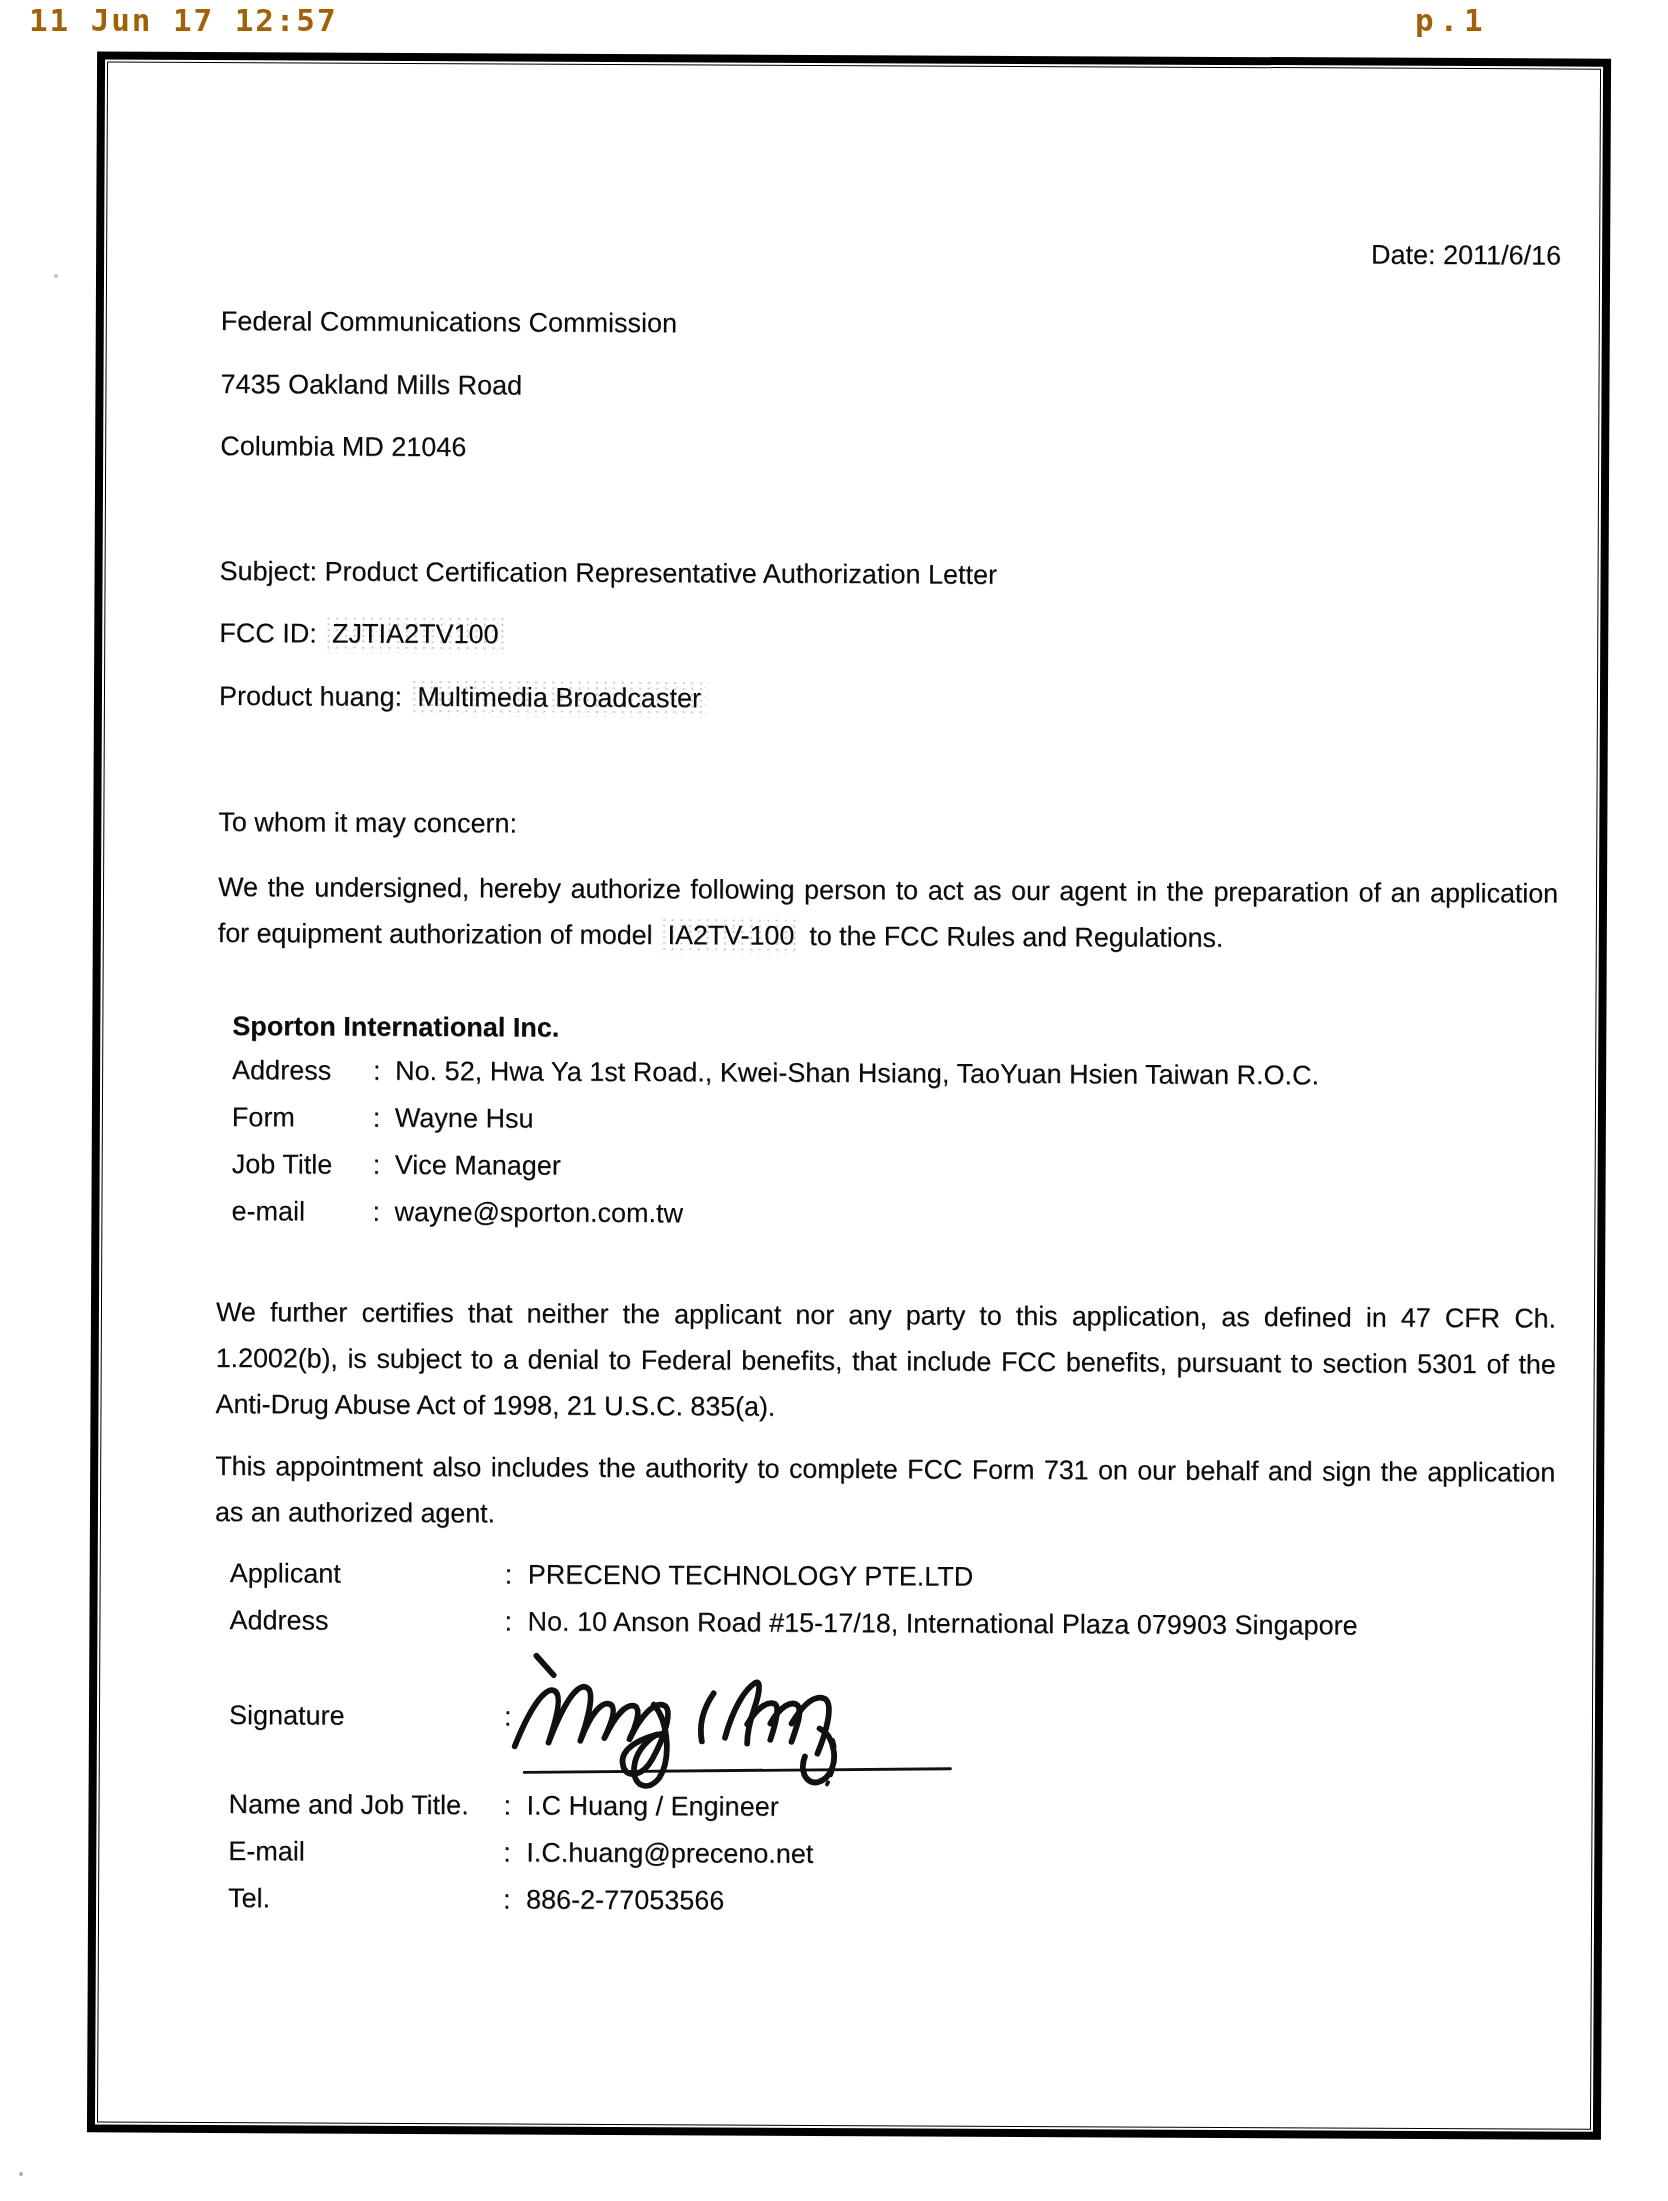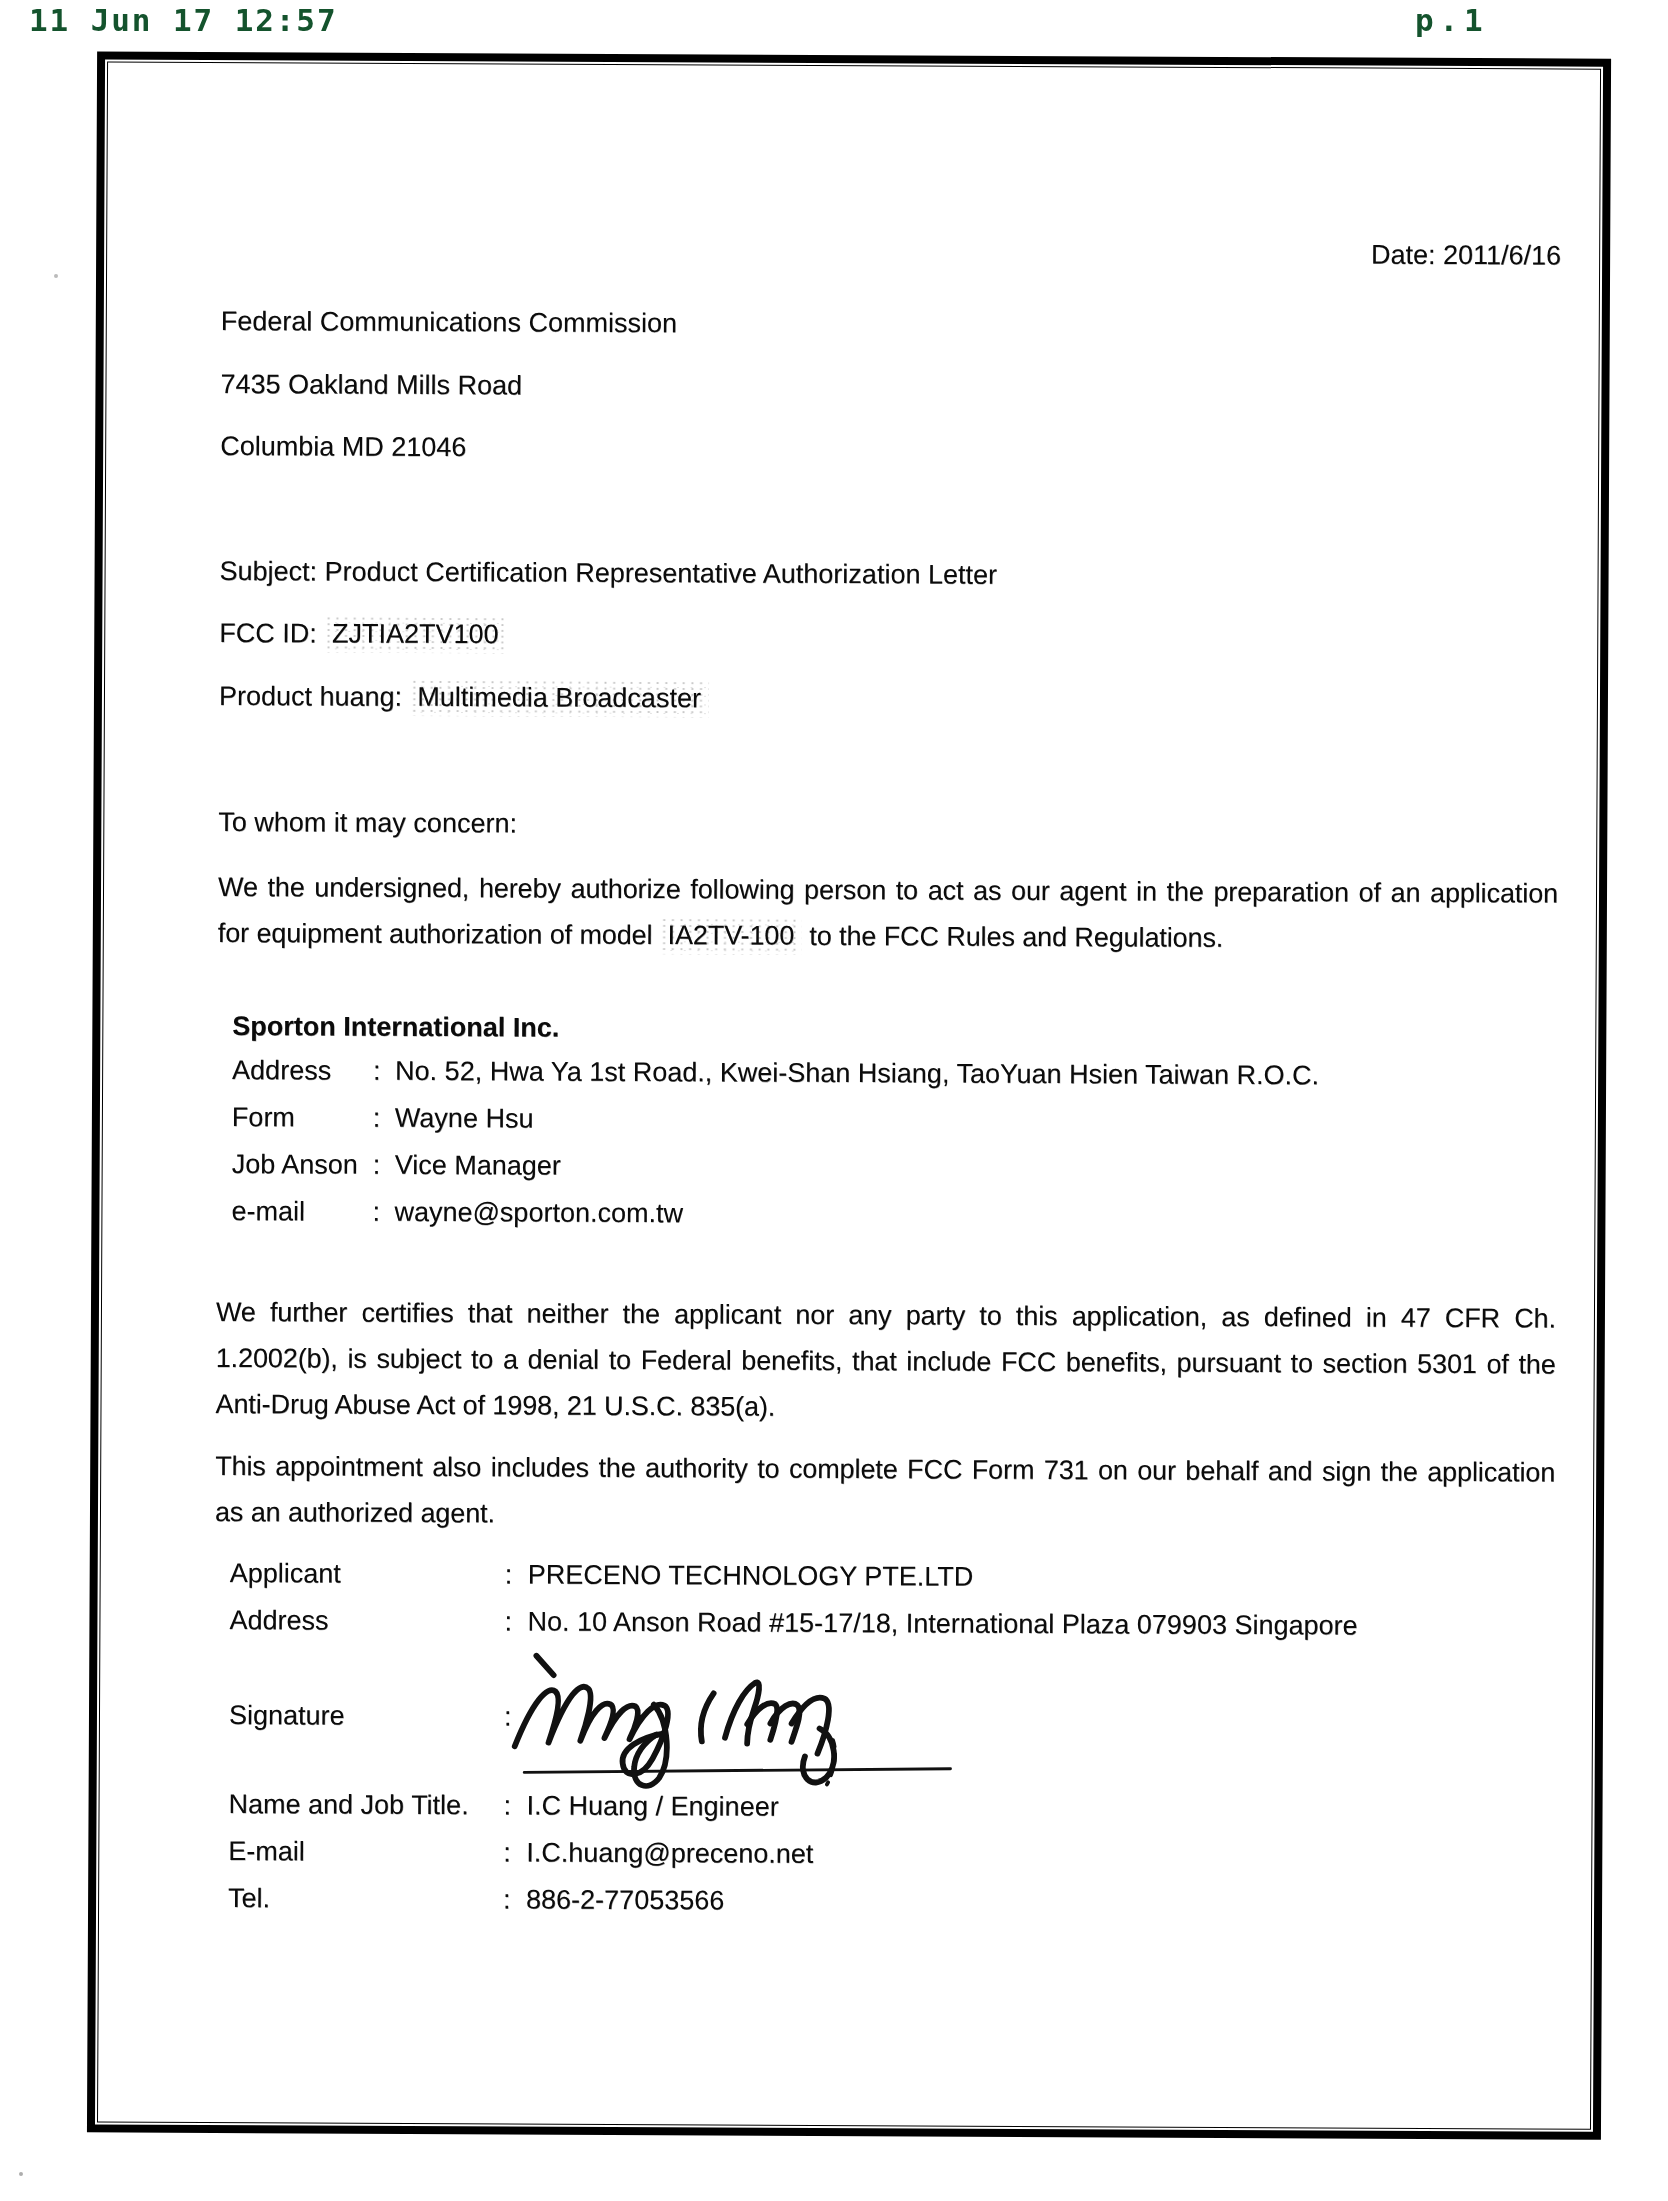--- a/index.html
+++ b/index.html
@@ -7,21 +7,21 @@
     width:1668px; height:2201px; position:relative;
     background:#ffffff; overflow:hidden;
     font-family:"Liberation Sans", sans-serif;
     color:#0b0b0b;
   }
 
   
   .fax-header {
     position:absolute; left:0; top:0; width:1668px; height:39px;
     font-family:"DejaVu Sans Mono", monospace;
-    font-size:31px; font-weight:bold; color:#14532d;
+    font-size:31px; font-weight:bold; color:#a16207;
   }
   .fax-ts   { position:absolute; left:29px;  top:1.9px; letter-spacing:1.9px; }
   .fax-page { position:absolute; left:1415px; top:1.9px; letter-spacing:5.8px;text-align:right; }
 
   
   .scan-page {
     position:absolute; inset:0;
     transform:rotate(0.28deg);
     transform-origin:834px 1101px;
     text-shadow:0.4px 0.5px 0.5px rgba(0,0,0,0.38);
@@ -116,21 +116,21 @@
 
   <div class="line bold" style="top:1012px; left:232px">Sporton International Inc.</div>
 
   <div class="kv kv-agent">
     <div>Address</div>
     <div>:</div>
     <div>No. 52, Hwa Ya 1st Road., Kwei-Shan Hsiang, TaoYuan Hsien Taiwan R.O.C.</div>
     <div>Form</div>
     <div>:</div>
     <div>Wayne Hsu</div>
-    <div>Job Anson</div>
+    <div>Job Title</div>
     <div>:</div>
     <div>Vice Manager</div>
     <div>e-mail</div>
     <div>:</div>
     <div>wayne@sporton.com.tw</div>
   </div>
 
   <div class="par" style="top:1292px">We further certifies that neither the applicant nor any party to this application, as defined in 47 CFR Ch. 1.2002(b), is subject to a denial to Federal benefits, that include FCC benefits, pursuant to section 5301 of the Anti-Drug Abuse Act of 1998, 21 U.S.C. 835(a).</div>
 
   <div class="par" style="top:1446px">This appointment also includes the authority to complete FCC Form 731 on our behalf and sign the application as an authorized agent.</div>

